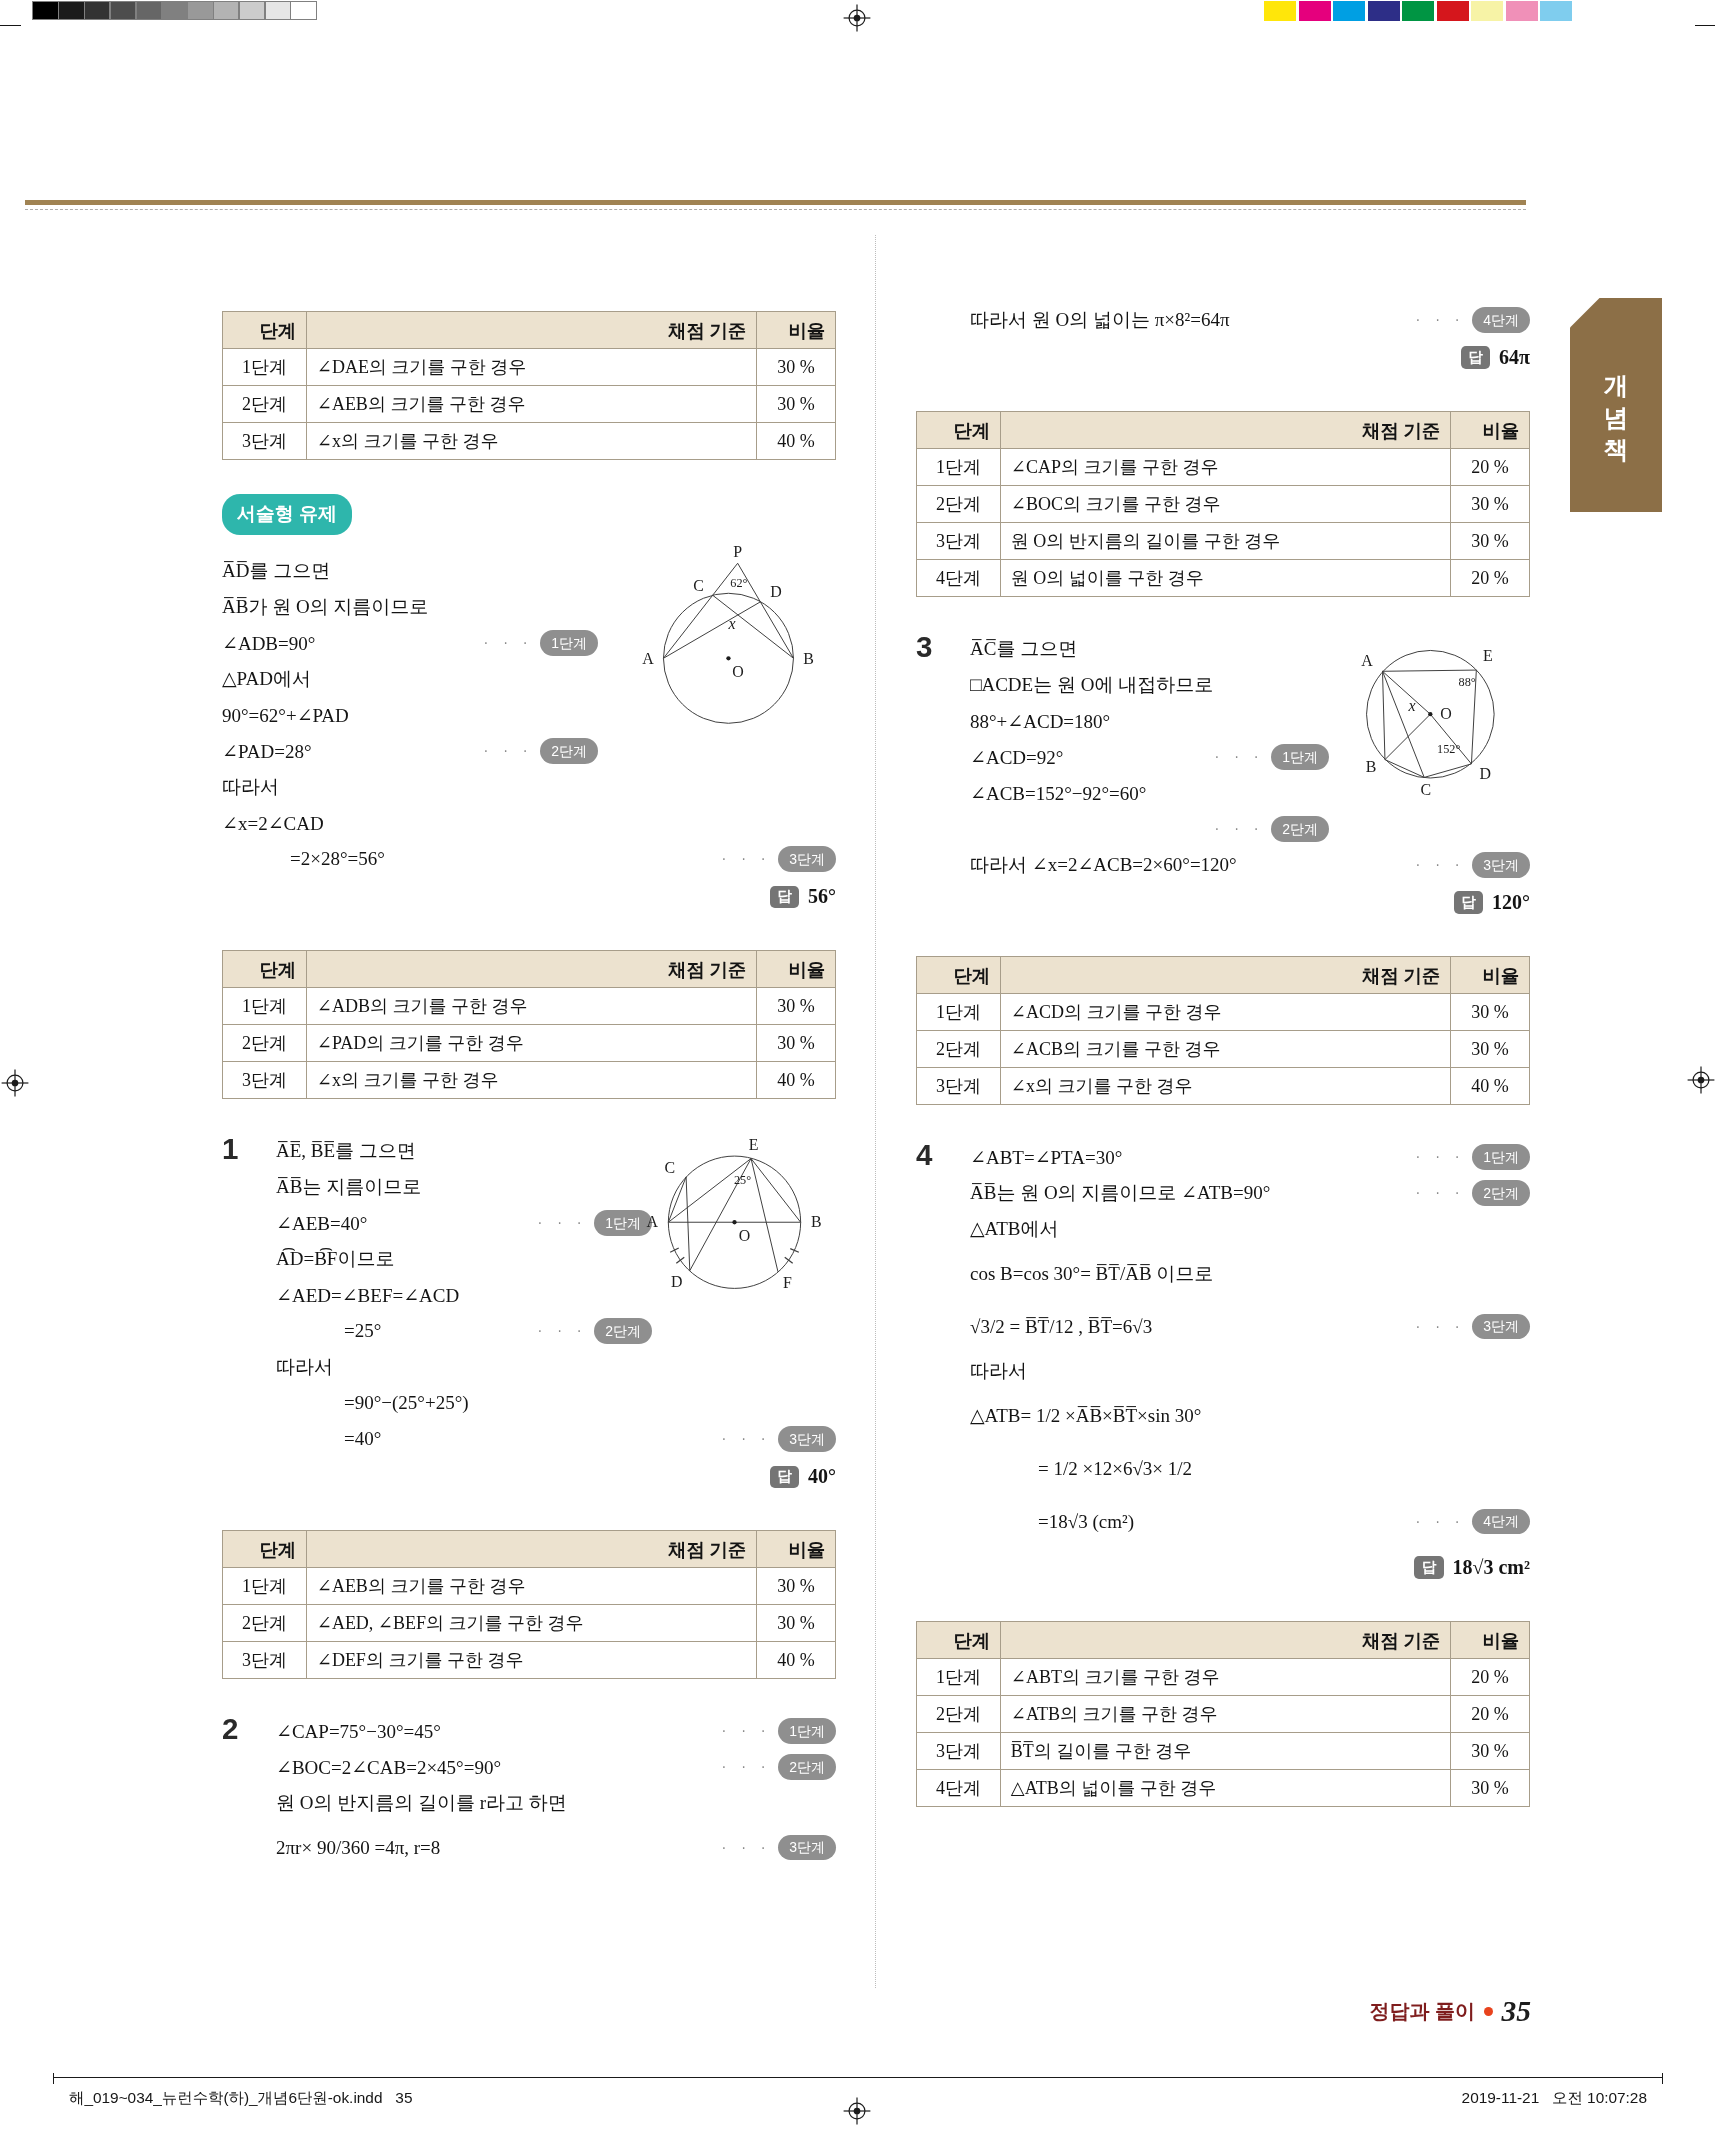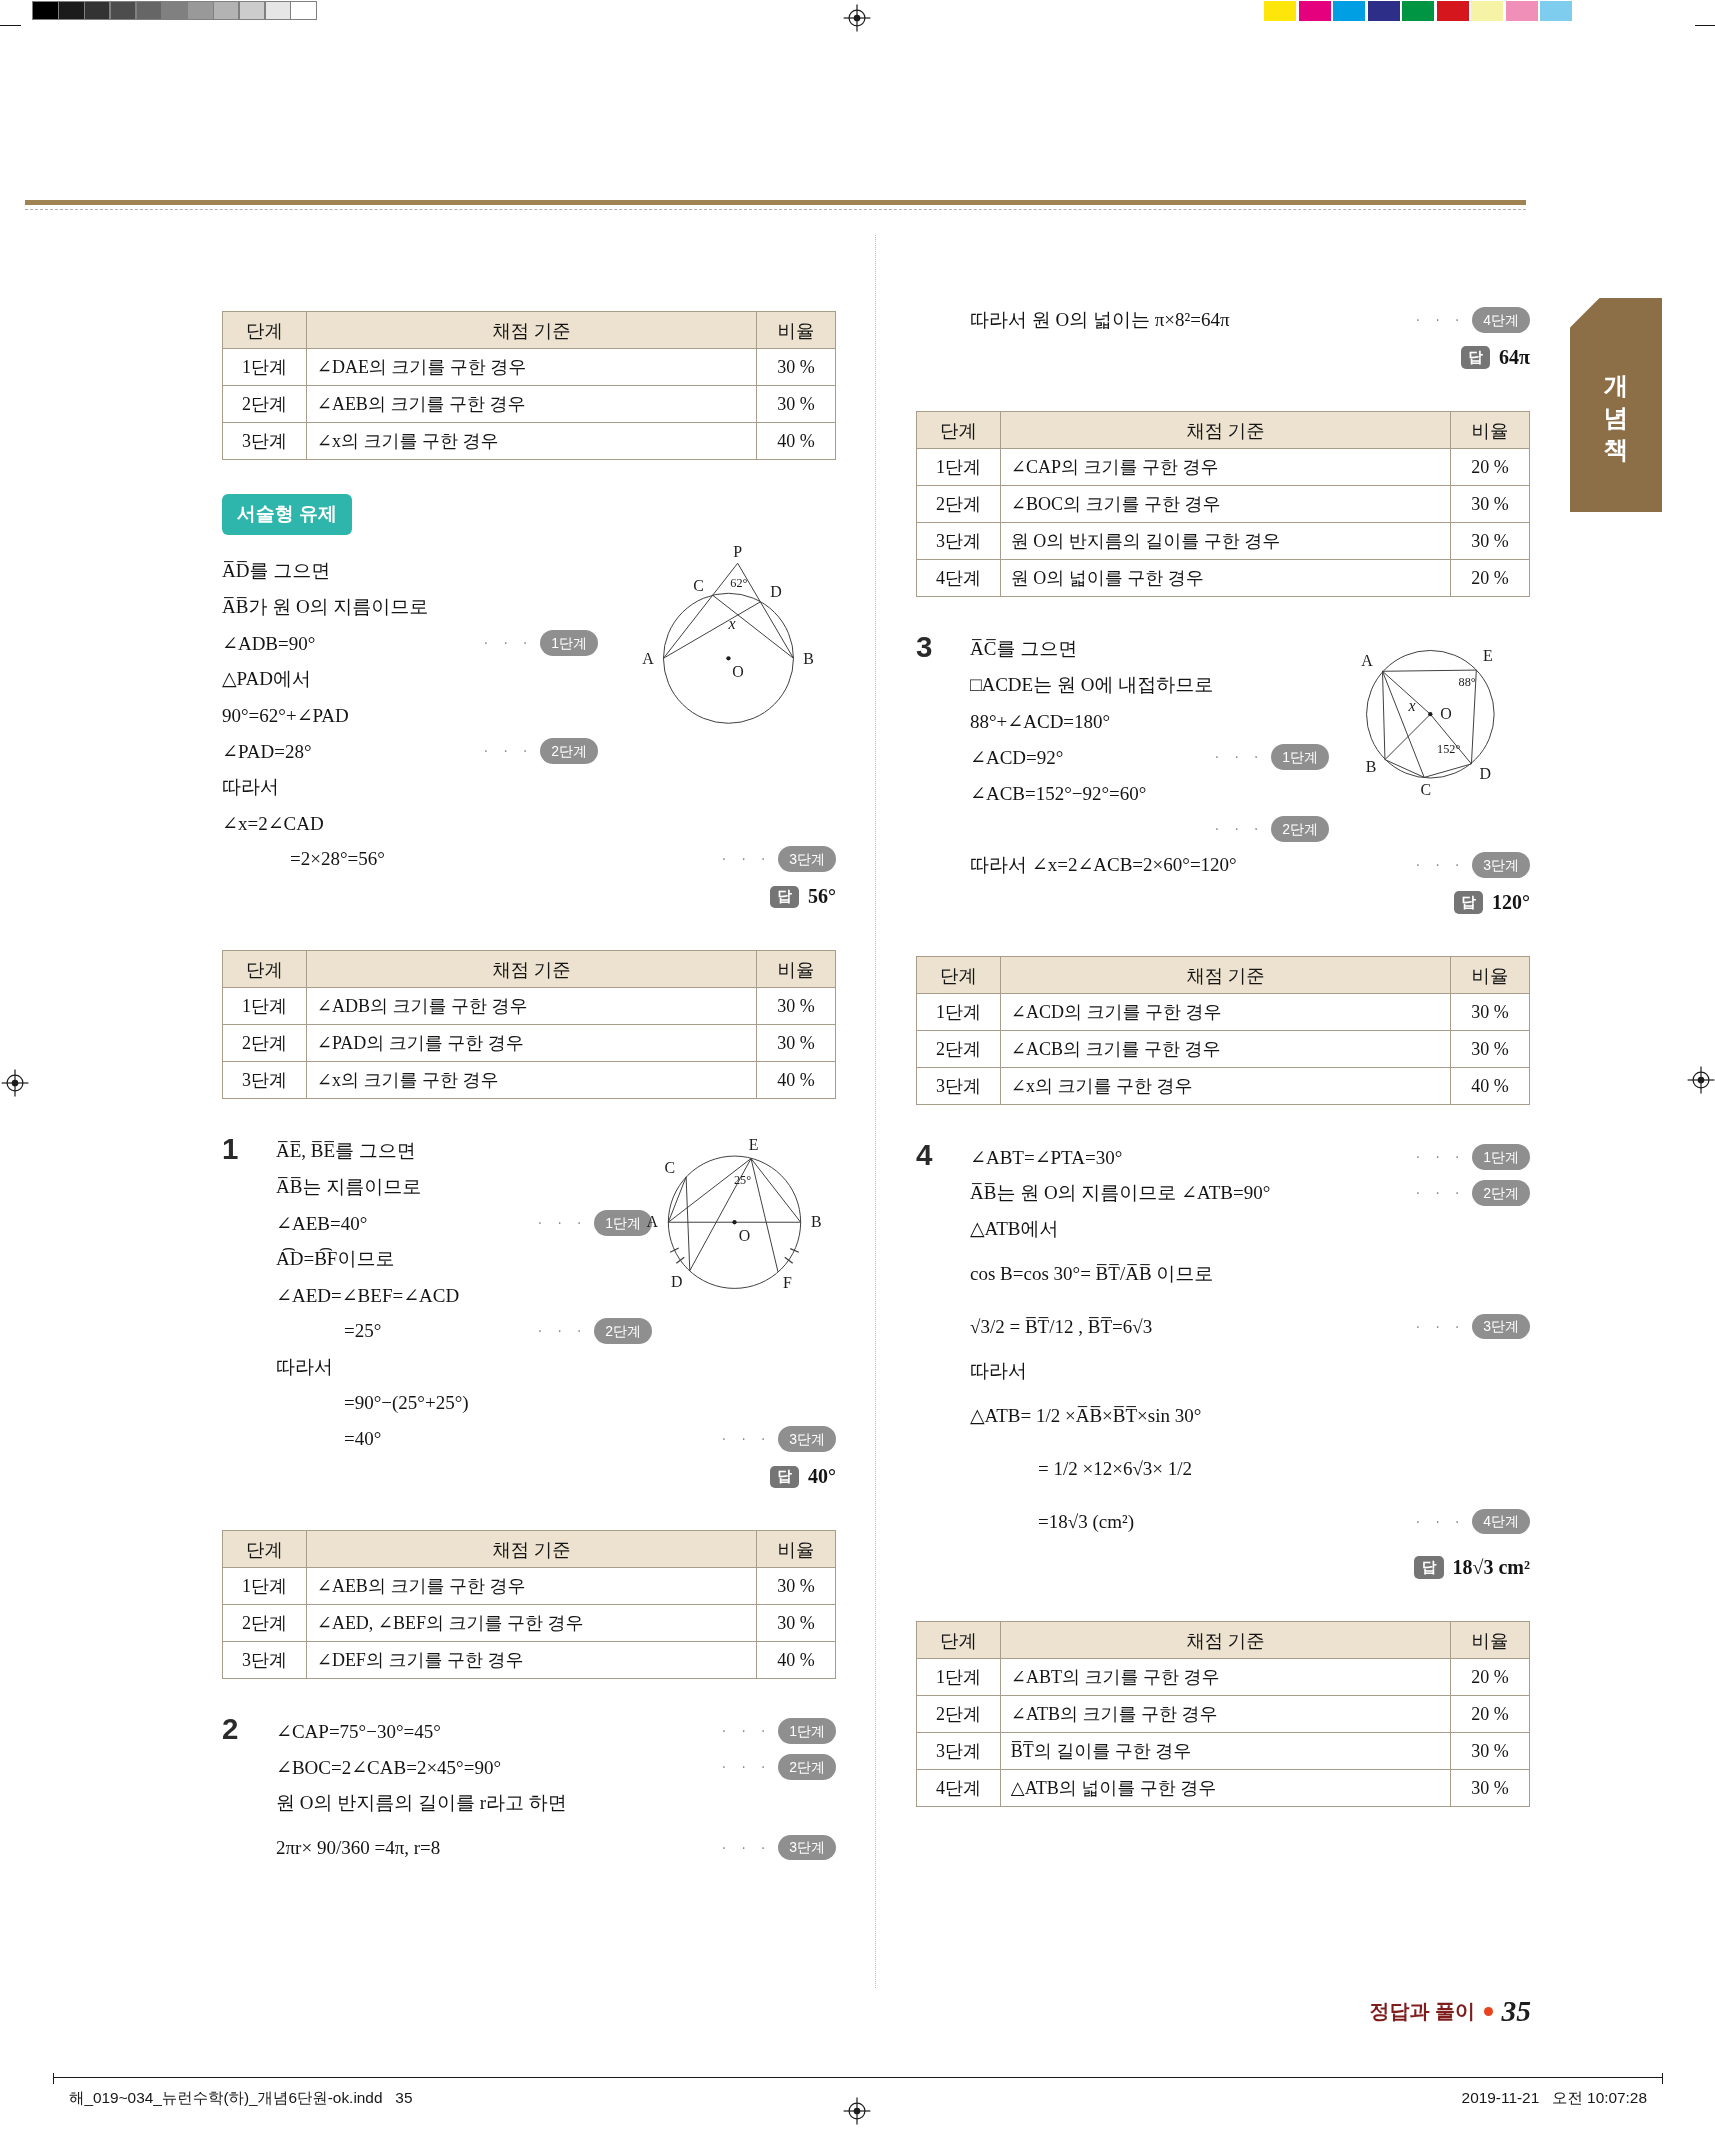--- a/index.html
+++ b/index.html
@@ -23,25 +23,25 @@
 .top-rule{position:absolute;left:24.6px;top:200px;width:1501px;height:0;border-top:5.5px solid var(--rule-brown,#a08353);padding-top:3.7px;border-bottom:1.2px dashed #adadad;box-sizing:content-box}
 .side-tab{position:absolute;left:1570px;top:298px;width:92px;height:214px;background:var(--tab-brown,#8c6f47);clip-path:polygon(29.5px 0,100% 0,100% 100%,0 100%,0 29.5px);display:flex;align-items:center;justify-content:center}
 .tab-text{writing-mode:vertical-rl;color:#fff;font-family:"Liberation Sans","DejaVu Sans",sans-serif;font-weight:bold;font-size:24.6px;letter-spacing:7.4px}
 .divider{position:absolute;left:875px;top:235px;height:1753px;border-left:1.8px dotted #bcbcbc}
 .col{position:absolute;width:614px}
 .col-left{left:222px;top:311px}
 .col-right{left:916px;top:302px}
 .block{margin-bottom:34px}
 .rubric{width:100%;border-collapse:collapse;border:1.2px solid #867b68;font-size:18px}
 .rubric th,.rubric td{border:0.6px solid #a79d8a;height:37px;padding:2.5px 9.8px}
-.rubric thead th{background:var(--table-header,#ece2cf);font-weight:normal;text-align:center;font-size:18.4px}
+.rubric thead th{background:var(--table-header,#ece2cf);font-weight:bold;text-align:right;font-size:18.4px}
 .w1{width:84px}
 .w3{width:79px}
 .tc{text-align:center;white-space:nowrap;padding:2.5px 3.7px}
-.sulheading{display:inline-block;background:var(--teal,#2eb6ac);color:#fff;font-family:"Liberation Sans","DejaVu Sans",sans-serif;font-weight:bold;font-size:19px;padding:7.4px 14.7px;border-radius:6px;margin-bottom:18.4px}
+.sulheading{display:inline-block;background:var(--teal,#2eb6ac);color:#fff;font-family:"Liberation Sans","DejaVu Sans",sans-serif;font-weight:bold;font-size:19px;padding:7.4px 14.7px;border-radius:18px;margin-bottom:18.4px}
 .sol{position:relative}
 .sol.numbered{padding-left:54px}
 .pnum{position:absolute;left:0;top:-1.2px;font-size:29.5px;font-weight:bold;font-family:"Liberation Sans","DejaVu Sans",sans-serif;color:#2a2a2a}
 .shead{position:relative}
 .snarrow{width:376px}
 .col-right .snarrow{width:359px}
 .diag{position:absolute;right:0;top:-9.8px}
 .sline{display:flex;justify-content:space-between;align-items:center;min-height:36px;font-size:19px}
 .sline.tall{min-height:53px}
 .ind .mt{padding-left:68px}

